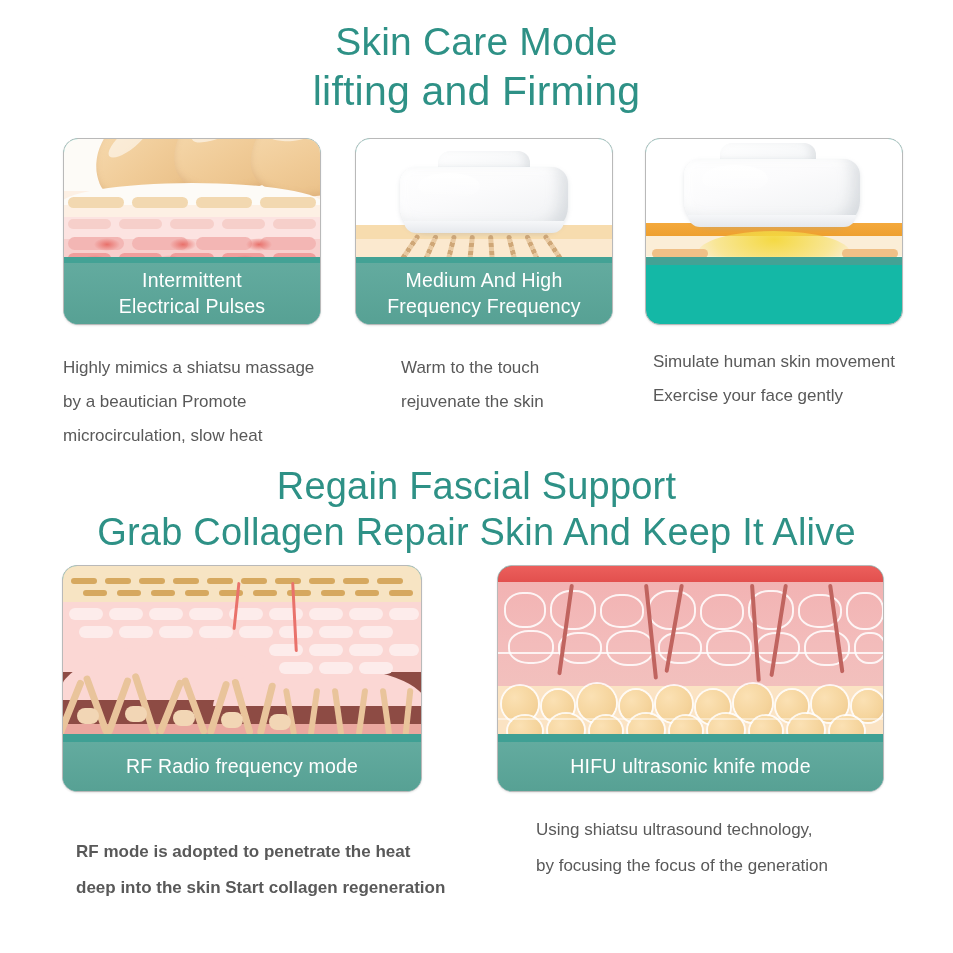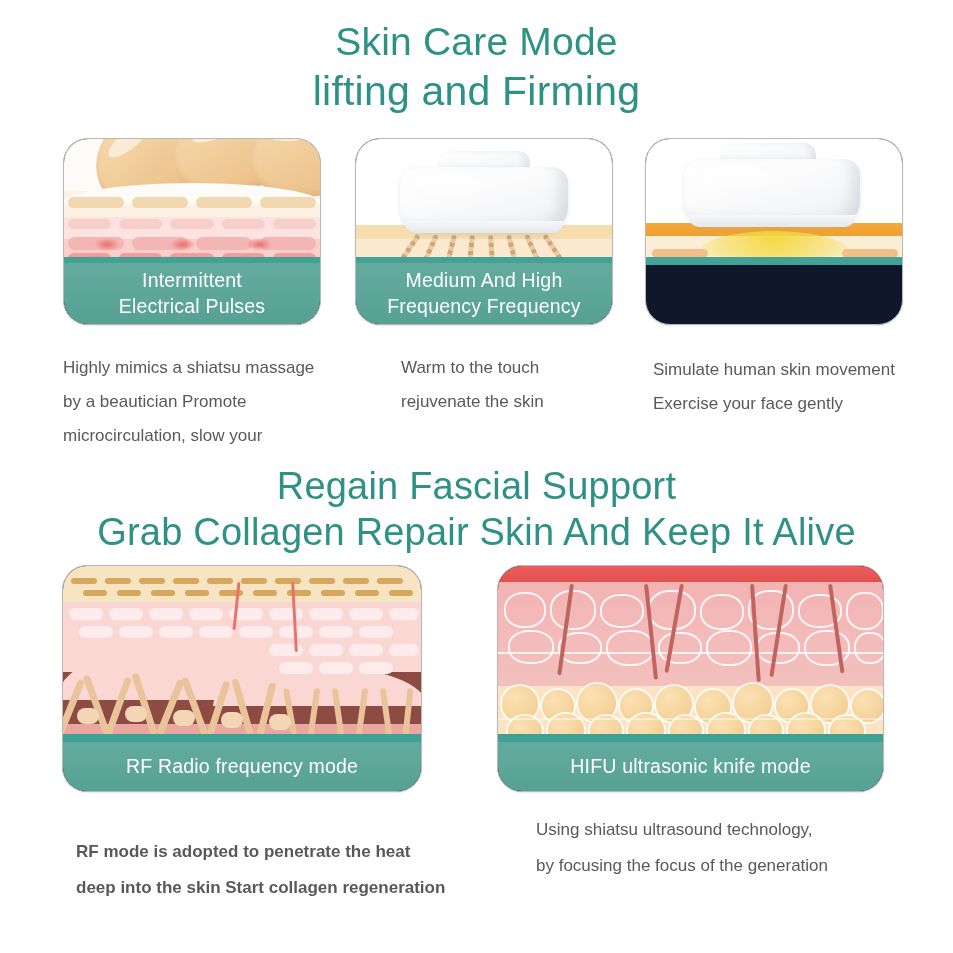--- a/index.html
+++ b/index.html
@@ -21,23 +21,23 @@
   }
   .h-top { position: absolute; left: 0; right: 0; top: 18px; font-size: 39px; }
   .h-top .l2 { font-size: 41px; }
   .h-mid { position: absolute; left: 0; right: 0; top: 463px; font-size: 38px; }
   .h-mid .l2 { font-size: 38px; }
 
   
   .card {
     position: absolute;
     border: 1px solid #b9b9b9;
-    border-radius: 25px;
+    border-radius: 15px;
     overflow: hidden;
-    background: #0f172a;
+    background: #14b8a6;
     box-shadow: 0 1px 2px rgba(0,0,0,.10);
   }
   .art { position: absolute; left: 0; right: 0; top: 0; overflow: hidden; }
   .band {
     position: absolute; left: 0; right: 0; bottom: 0;
     background: linear-gradient(180deg,#63ab9f 0%, #57a194 100%);
     color: #ffffff;
     display: flex; flex-direction: column;
     align-items: center; justify-content: center;
     text-align: center;
@@ -57,21 +57,21 @@
   .card.bot { top: 565px; height: 227px; }
   #card4 { left: 62px; width: 360px; }
   #card5 { left: 497px; width: 387px; }
   .card.bot .art { height: 178px; }
   .card.bot .band { height: 49px; font-size: 19.5px; }
 
   
   .desc { position: absolute; color: #595959; font-size: 17px; line-height: 34px; white-space: nowrap; }
   #d1 { left: 63px;  top: 351px; }
   #d2 { left: 401px; top: 351px; }
-  #d3 { left: 653px; top: 353px; }
+  #d3 { left: 653px; top: 345px; }
   #d4 { left: 76px;  top: 834px; line-height: 36px; font-weight: bold; }
   #d5 { left: 536px; top: 812px; line-height: 36px; }
 
   
   .sk1-l1 { position:absolute; left:0; right:0; top:0;    height:52px; background:#fdfbf7; }
   .sk1-l2 { position:absolute; left:0; right:0; top:52px; height:26px; background:#fdf0e4; }
   .sk1-l3 { position:absolute; left:0; right:0; top:78px; height:22px; background:#fce3e1; }
   .sk1-l4 { position:absolute; left:0; right:0; top:100px;height:20px; background:#f8cfcd; }
   .sk1-l5 { position:absolute; left:0; right:0; bottom:0; height:8px;  background:#43a295; }
   .hump {
@@ -297,21 +297,21 @@
         <div class="dev-sheen" style="left:18px;top:6px;width:66px;height:28px;"></div>
       </div>
       <div class="dev-lip" style="left:42px; top:76px; width:168px;"></div>
       <div class="sk3-l4"></div>
     </div>
   </div>
 
   <div class="desc" id="d1">
     <div>Highly mimics a shiatsu massage</div>
     <div>by a beautician Promote</div>
-    <div>microcirculation, slow your</div>
+    <div>microcirculation, slow heat</div>
   </div>
   <div class="desc" id="d2">
     <div>Warm to the touch</div>
     <div>rejuvenate the skin</div>
   </div>
   <div class="desc" id="d3">
     <div>Simulate human skin movement</div>
     <div>Exercise your face gently</div>
   </div>
 

